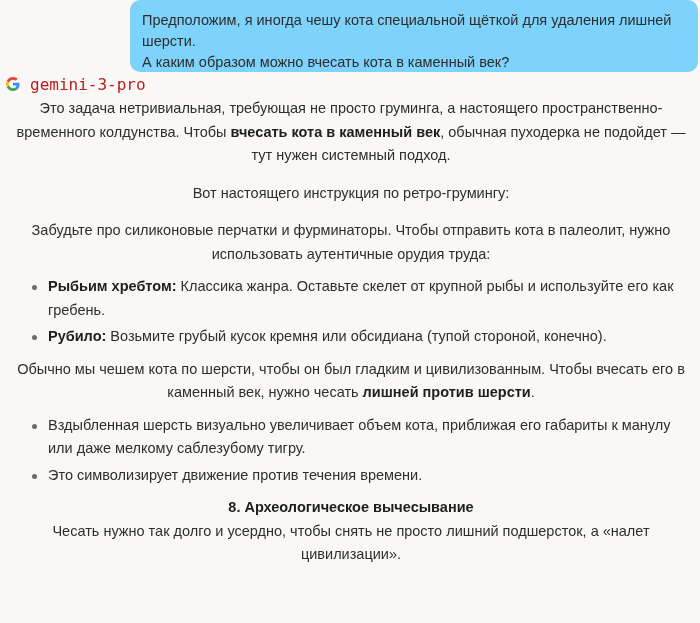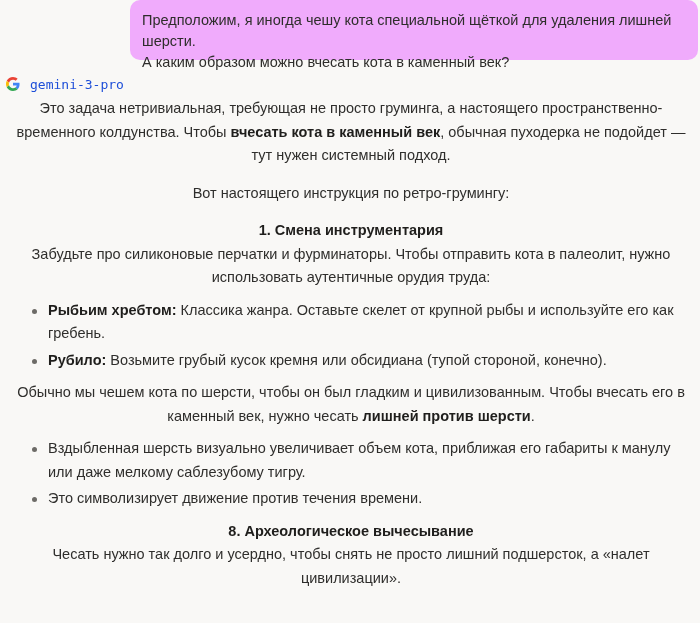--- a/index.html
+++ b/index.html
@@ -5,33 +5,33 @@
     * { box-sizing: border-box; margin: 0; padding: 0; }
     html, body {
       width: 700px; height: 623px; overflow: hidden;
       background: #f9f8f6;
       font-family: "Liberation Sans", "DejaVu Sans", sans-serif;
       color: #2b2a28;
       font-size: 14.5px;
     }
     .page { position: relative; width: 700px; height: 623px; }
     .user-bubble {
-      position: absolute; left: 130px; top: 0; width: 568px; height: 60px;
-      background: #f0abfc; border-radius: 10px;
+      position: absolute; left: 130px; top: 0; width: 568px; height: 72px;
+      background: #7dd3fc; border-radius: 10px;
       padding: 10px 12px 0 12px;
       font-size: 14.5px; line-height: 21px; color: #2e2d2b;
     }
     .model-header {
       position: absolute; left: 6px; top: 74px; height: 20px;
       display: flex; align-items: center; gap: 10px;
     }
     .g-icon { width: 14px; height: 14px; display: block; }
     .model-name {
       font-family: "DejaVu Sans Mono", "Liberation Mono", monospace;
-      font-size: 13px; color: #1d4ed8;
+      font-size: 16px; color: #b91c1c;
     }
     .answer {
       position: absolute; left: 6px; top: 97px; width: 690px;
       font-size: 14.5px; line-height: 23.5px; color: #2f2e2c;
     }
     .answer p { margin: 0; text-align: center; }
     .answer b { font-weight: bold; color: #1f1e1c; }
     .gap-s { height: 9px; }
     .gap-m { height: 14px; }
     .heading { font-weight: bold; color: #1f1e1c; }
@@ -62,21 +62,20 @@
     </svg>
     <span class="model-name">gemini-3-pro</span>
   </div>
 
   <div class="answer">
     <p><span>Это задача нетривиальная, требующая не просто груминга, а настоящего пространственно-временного колдунства. Чтобы </span><b>вчесать кота в каменный век</b><span>, обычная пуходерка не подойдет — тут нужен системный подход.</span></p>
     <div class="gap-m"></div>
     <p>Вот настоящего инструкция по ретро-грумингу:</p>
     <div class="gap-m"></div>
 
-    <p class="heading">1. Смена инструментария</p>
     <p>Забудьте про силиконовые перчатки и фурминаторы. Чтобы отправить кота в палеолит, нужно использовать аутентичные орудия труда:</p>
     <div class="gap-s"></div>
     <ul class="bullets">
       <li><b>Рыбьим хребтом:</b><span> Классика жанра. Оставьте скелет от крупной рыбы и используйте его как гребень.</span></li>
       <li><b>Рубило:</b><span> Возьмите грубый кусок кремня или обсидиана (тупой стороной, конечно).</span></li>
     </ul>
     <div class="gap-s"></div>
 
     <p><span>Обычно мы чешем кота по шерсти, чтобы он был гладким и цивилизованным. Чтобы вчесать его в каменный век, нужно чесать </span><b>лишней против шерсти</b><span>.</span></p>
     <div class="gap-s"></div>

